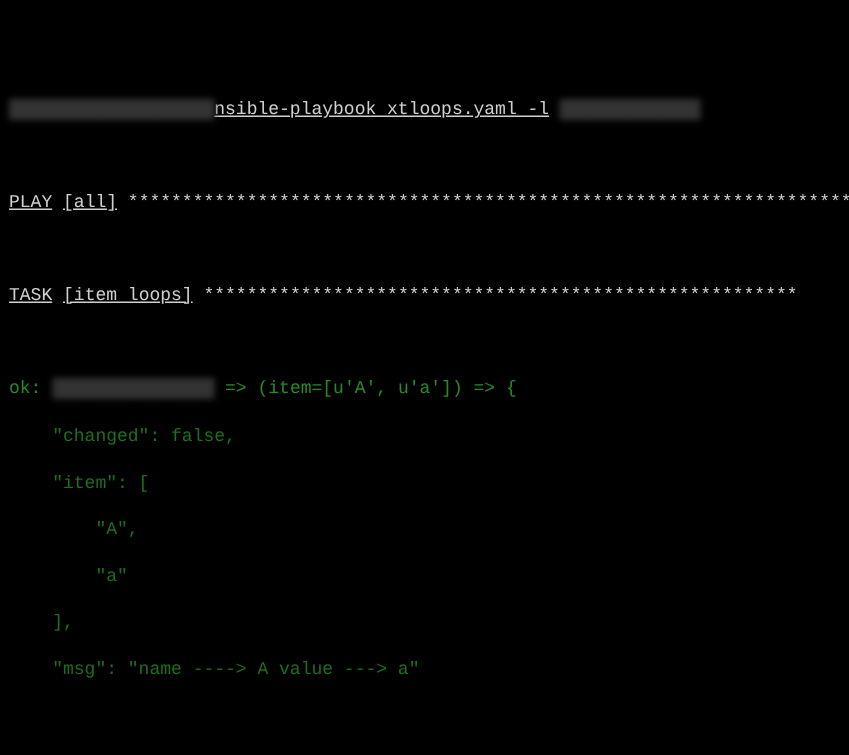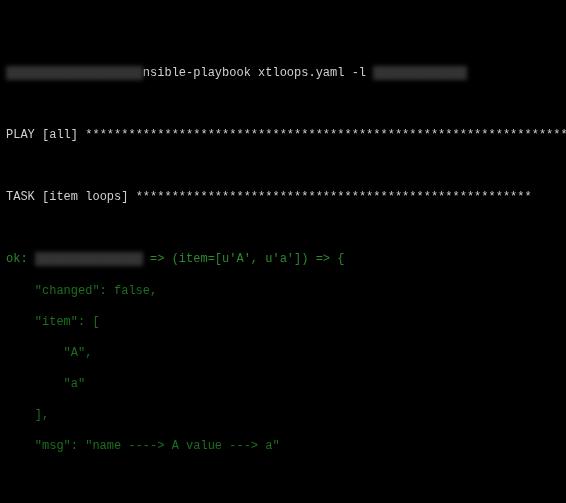--- a/index.html
+++ b/index.html
@@ -12,21 +12,21 @@
       font-family: 'Courier New', Consolas, monospace;
       font-size: 12px;
       line-height: 1.3;
       color: #ccc;
       width: 566px;
       height: 503px;
       overflow: hidden;
       padding: 4px 6px;
       white-space: pre;
     }
-    .white { color: #d0d0d0; }
+    .white { color: #d0d0d0; text-decoration: underline; }
     .green { color: #2a8a2a; margin-top: 34px; }
     .dim-green { color: #1e6e1e; }
     .obscured {
       background: #333;
       color: #333;
       filter: blur(2px);
     }
     .stars {
       color: #d0d0d0;
       letter-spacing: 0;

